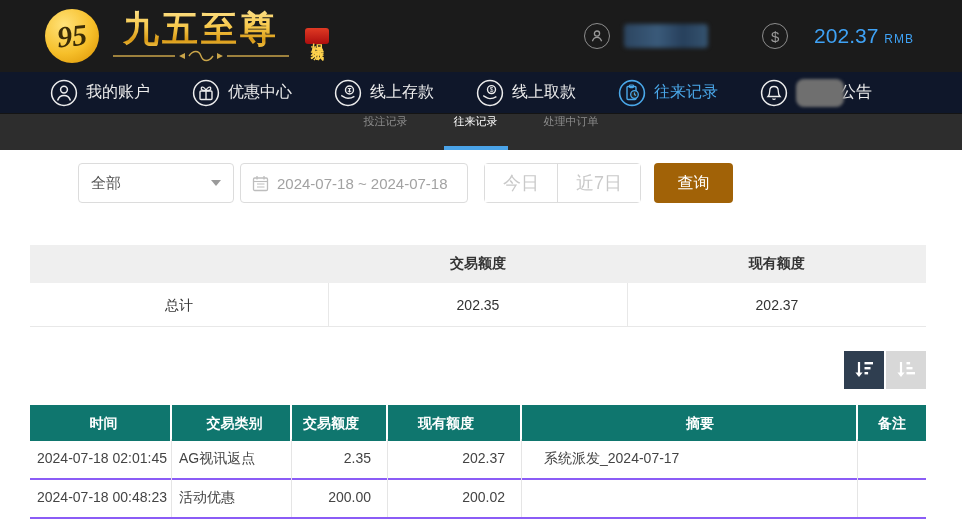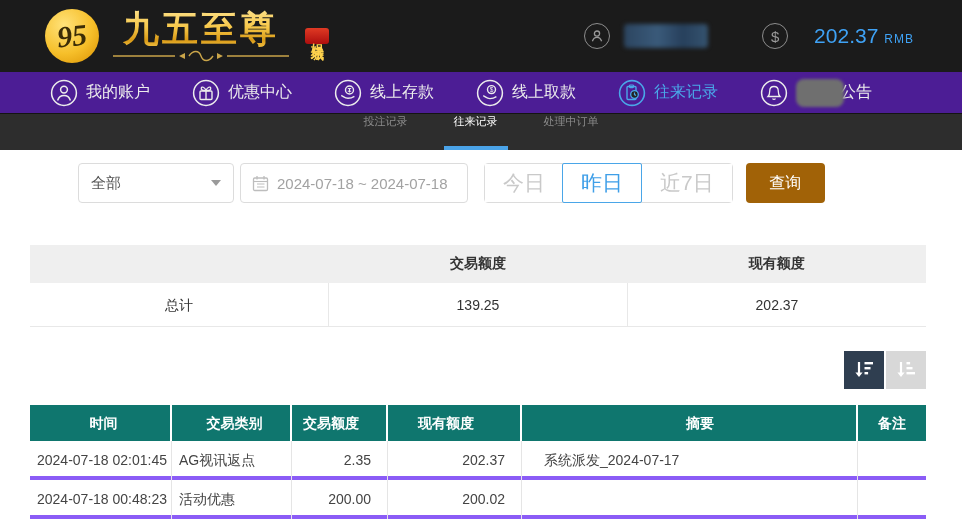--- a/index.html
+++ b/index.html
@@ -25,39 +25,39 @@
   .account { display:flex; align-items:center; gap:14px; }
   .censor-user { width:84px; height:24px; border-radius:4px; margin-right:40px;
     background:linear-gradient(90deg,#2c4560,#3a5a7a 40%,#27405c 70%,#35536f); filter:blur(2px); }
   .balance { display:flex; align-items:baseline; gap:6px; margin-left:12px; }
   .balance-amount { color:#3fa2f5; font-size:21px; }
   .balance-cur { color:#3fa2f5; font-size:12px; letter-spacing:1px; }
   .icon-circle-ghost { width:26px; height:26px; border:1.5px solid #8d8d8d; border-radius:50%;
     display:flex; align-items:center; justify-content:center; color:#9a9a9a; font-size:15px; }
 
   
-  .navbar { height:41px; background:#4c1d95; display:flex; align-items:center; padding-left:50px; gap:42px; }
+  .navbar { height:41px; background:#0f172a; display:flex; align-items:center; padding-left:50px; gap:42px; }
   .nav-item { display:flex; align-items:center; gap:8px; color:#ececec; font-size:16px; cursor:pointer; }
   .nav-item svg { display:block; }
   .nav-item.active { color:#4aa7e8; }
   .censor-blob { width:48px; height:28px; background:#6f6f6f; border-radius:8px; filter:blur(1.5px); margin-right:-12px; position:relative; z-index:2; }
 
   
   .subnav { height:37px; background:#2d2d2d; border-top:1px solid #141414; display:flex; justify-content:center; align-items:stretch; gap:26px; }
   .subtab { display:flex; align-items:flex-start; padding:0 10px; color:#8c8c8c; font-size:11px; cursor:pointer; position:relative; }
   .subtab.active { color:#ffffff; }
   .subtab.active::after { content:""; position:absolute; left:0; right:0; bottom:0; height:4px; background:#4aa3e8; }
 
   
   .filters { display:flex; align-items:center; margin:13px 0 0 30px; height:40px;padding-left:48px; }
   .select-box { width:156px; height:40px; border:1px solid #dcdcdc; border-radius:4px; display:flex; align-items:center; padding:0 12px; color:#555; font-size:15px; background:#fff; cursor:pointer; }
   .select-box .caret { margin-left:auto; width:0; height:0; border-left:5px solid transparent; border-right:5px solid transparent; border-top:6px solid #9a9a9a; }
   .date-box { width:228px; height:40px; border:1px solid #dcdcdc; border-radius:4px; display:flex; align-items:center; gap:8px; padding:0 11px; margin-left:6px; color:#a2a2a2; font-size:15px; background:#fff; cursor:pointer; }
   .quick-group { display:flex; margin-left:16px; border:1px solid #dcdcdc; border-radius:4px; height:40px; }
-  .quick-btn { min-width:70px; padding:0 18px; background:#fff; border:none; color:#c9c9c9; font-size:21px; display:flex; align-items:center; justify-content:center; cursor:pointer; font-family:inherit; }
+  .quick-btn { min-width:70px; padding:0 18px; background:#fff; border:none; color:#c9c9c9; font-size:18px; display:flex; align-items:center; justify-content:center; cursor:pointer; font-family:inherit; }
   .quick-btn + .quick-btn { border-left:1px solid #dcdcdc; }
   .quick-btn.active { border:1px solid #4aa6e8 !important; margin:-1px; color:#3f9fe8; position:relative; z-index:1; border-radius:2px; }
   .search-btn { margin-left:13px; width:79px; height:40px; background:#a16207; color:#fff; font-size:16px; border:none; border-radius:4px; cursor:pointer; font-family:inherit; }
 
   
   .summary { width:896px; margin:42px 0 0 30px; font-size:14px; color:#333; }
   .summary-head { display:flex; height:38px; background:#efefef; align-items:center; font-weight:bold; }
   .summary-head > div { flex:1; text-align:center; }
   .summary-row { display:flex; height:44px; align-items:center; border-bottom:1px solid #e8e8e8; }
   .summary-row > div { flex:1; text-align:center; border-right:1px solid #e8e8e8; line-height:44px; height:44px; }
@@ -67,21 +67,21 @@
   .sortbar { width:896px; margin:24px 0 0 30px; display:flex; justify-content:flex-end; gap:2px; }
   .sort-btn { width:40px; height:38px; display:flex; align-items:center; justify-content:center; border:none; cursor:pointer; }
   .sort-btn.dark { background:#2f3e50; }
   .sort-btn.light { background:#d8d8d8; }
 
   
   .dtable { width:896px; margin:16px 0 0 30px; font-size:14px; color:#444; }
   .dtable-head { display:flex; height:36px; background:#0f766e; color:#fff; font-weight:bold; align-items:center; }
   .dtable-head > div { text-align:center; border-right:2px solid #fff; height:36px; line-height:36px; }
   .dtable-head > div:last-child { border-right:none; }
-  .dtable-row { display:flex; height:39px; border-bottom:4px solid #8b5cf6; align-items:flex-start; }
+  .dtable-row { display:flex; height:39px; border-bottom:2px solid #8b5cf6; align-items:flex-end; }
   .dtable-row > div { border-right:1px solid #e5e5e5; height:39px; line-height:39px; white-space:nowrap; overflow:hidden; }
   .dtable-row > div:last-child { border-right:none; }
   .col-time   { width:142px; padding-left:7px; text-align:left; }
   .col-type   { width:120px; padding-left:7px; text-align:left; }
   .col-amt    { width:96px;  padding-right:16px; text-align:right; }
   .col-bal    { width:134px; padding-right:16px; text-align:right; }
   .col-memo   { width:336px; padding-left:22px; text-align:left; }
   .col-note   { width:68px;  text-align:center; }
 </style>
 </head>
@@ -202,35 +202,34 @@
         <line x1="5" y1="1" x2="5" y2="4.5" stroke="#bdbdbd" stroke-width="1.3"></line>
         <line x1="12" y1="1" x2="12" y2="4.5" stroke="#bdbdbd" stroke-width="1.3"></line>
         <line x1="1.5" y1="6.5" x2="15.5" y2="6.5" stroke="#bdbdbd" stroke-width="1.1"></line>
         <line x1="5" y1="9" x2="12.5" y2="9" stroke="#bdbdbd" stroke-width="1"></line>
         <line x1="5" y1="12" x2="12.5" y2="12" stroke="#bdbdbd" stroke-width="1"></line>
       </svg>
       <span>2024-07-18 ~ 2024-07-18</span>
     </div>
     <div class="quick-group">
       <button class="quick-btn">今日</button>
-      <button class="quick-btn active">昨日</button>
       <button class="quick-btn">近7日</button>
     </div>
     <button class="search-btn">查询</button>
   </div>
 
   <div class="summary">
     <div class="summary-head">
       <div></div>
       <div>交易额度</div>
       <div>现有额度</div>
     </div>
     <div class="summary-row">
       <div>总计</div>
-      <div>139.25</div>
+      <div>202.35</div>
       <div>202.37</div>
     </div>
   </div>
 
   <div class="sortbar">
     <button class="sort-btn dark">
       <svg width="24" height="24" viewBox="0 0 24 24">
         <line x1="7" y1="4" x2="7" y2="17" stroke="#fff" stroke-width="2.2"></line>
         <path d="M3.4 14.5L7 19l3.6-4.5z" fill="#fff"></path>
         <rect x="12.5" y="4" width="8.5" height="2.4" fill="#fff"></rect>

